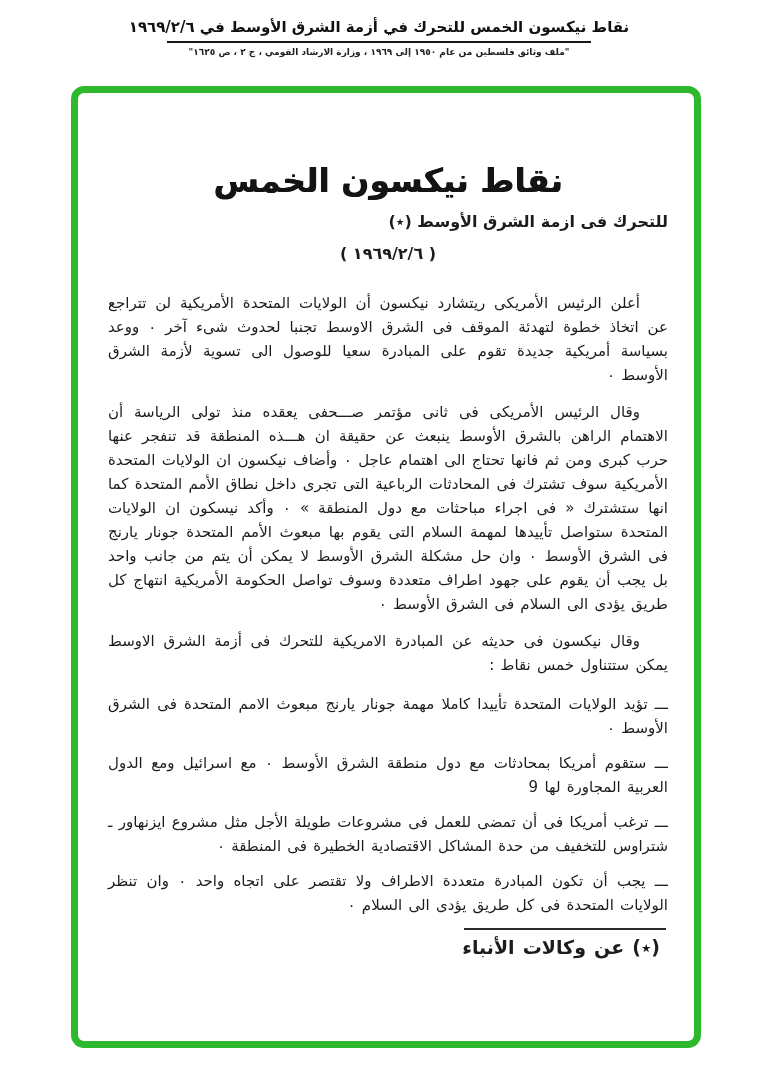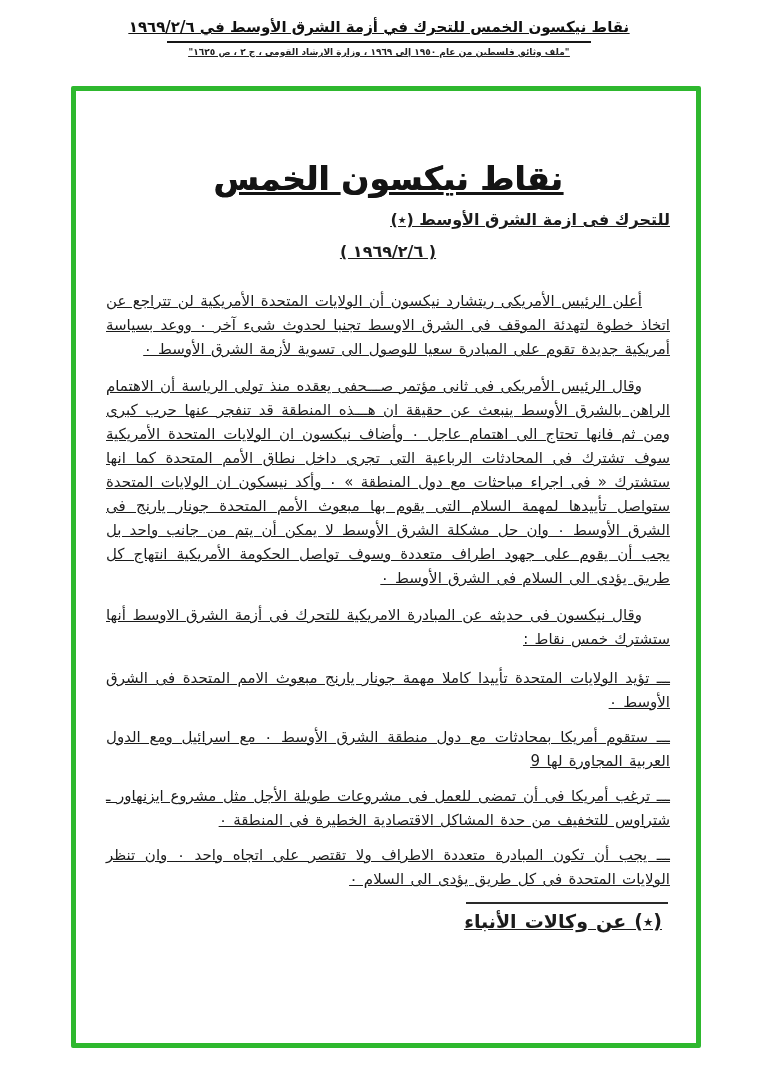--- a/index.html
+++ b/index.html
@@ -1,15 +1,15 @@
 <!DOCTYPE html>
 <html lang="ar"><head>
 <meta charset="utf-8">
 <style>
-  * { margin: 0; padding: 0; box-sizing: border-box; text-decoration: underline; }
+  * { margin: 0; padding: 0; box-sizing: border-box; }
   html, body { width: 758px; height: 1078px; }
   body {
     background: #ffffff;
     font-family: "DejaVu Sans", sans-serif;
     color: #1e1e1e;
     position: relative;
     overflow: hidden;
   }
 
   
@@ -33,22 +33,22 @@
   }
 
   
   .scan-frame {
     position: absolute;
     left: 71px;
     top: 86px;
     width: 630px;
     height: 962px;
     background: #ffffff;
-    border: 5px solid #be185d;
-    border-radius: 2px;
+    border: 7px solid #be185d;
+    border-radius: 13px;
     overflow: hidden;
   }
 
   
   .doc {
     direction: rtl;
     padding: 68px 26px 0 30px;
     color: #1c1c1c;
   }
   .doc-title {
@@ -108,21 +108,21 @@
 
 <div class="scan-frame" style="border-color: rgb(46, 184, 46);">
   <div class="doc">
     <h1 class="doc-title">نقاط نيكسون الخمس</h1>
     <div class="doc-subtitle">للتحرك فى ازمة الشرق الأوسط (٭)</div>
     <div class="doc-date">( ١٩٦٩/٢/٦ )</div>
 
     <div class="doc-body">
       <p class="para">أعلن الرئيس الأمريكى ريتشارد نيكسون أن الولايات المتحدة الأمريكية لن تتراجع عن اتخاذ خطوة لتهدئة الموقف فى الشرق الاوسط تجنبا لحدوث شىء آخر ٠ ووعد بسياسة أمريكية جديدة تقوم على المبادرة سعيا للوصول الى تسوية لأزمة الشرق الأوسط ٠</p>
       <p class="para">وقال الرئيس الأمريكى فى ثانى مؤتمر صـــحفى يعقده منذ تولى الرياسة أن الاهتمام الراهن بالشرق الأوسط ينبعث عن حقيقة ان هـــذه المنطقة قد تنفجر عنها حرب كبرى ومن ثم فانها تحتاج الى اهتمام عاجل ٠ وأضاف نيكسون ان الولايات المتحدة الأمريكية سوف تشترك فى المحادثات الرباعية التى تجرى داخل نطاق الأمم المتحدة كما انها ستشترك « فى اجراء مباحثات مع دول المنطقة » ٠ وأكد نيسكون ان الولايات المتحدة ستواصل تأييدها لمهمة السلام التى يقوم بها مبعوث الأمم المتحدة جونار يارنج فى الشرق الأوسط ٠ وان حل مشكلة الشرق الأوسط لا يمكن أن يتم من جانب واحد بل يجب أن يقوم على جهود اطراف متعددة وسوف تواصل الحكومة الأمريكية انتهاج كل طريق يؤدى الى السلام فى الشرق الأوسط ٠</p>
-      <p class="para intro">وقال نيكسون فى حديثه عن المبادرة الامريكية للتحرك فى أزمة الشرق الاوسط أنها ستشترك خمس نقاط :</p>
+      <p class="para intro">وقال نيكسون فى حديثه عن المبادرة الامريكية للتحرك فى أزمة الشرق الاوسط يمكن ستتناول خمس نقاط :</p>
 
       <p class="point">ـــ تؤيد الولايات المتحدة تأييدا كاملا مهمة جونار يارنج مبعوث الامم المتحدة فى الشرق الأوسط ٠</p>
       <p class="point">ـــ ستقوم أمريكا بمحادثات مع دول منطقة الشرق الأوسط ٠ مع اسرائيل ومع الدول العربية المجاورة لها 9</p>
       <p class="point">ـــ ترغب أمريكا فى أن تمضى للعمل فى مشروعات طويلة الأجل مثل مشروع ايزنهاور ـ شتراوس للتخفيف من حدة المشاكل الاقتصادية الخطيرة فى المنطقة ٠</p>
       <p class="point">ـــ يجب أن تكون المبادرة متعددة الاطراف ولا تقتصر على اتجاه واحد ٠ وان تنظر الولايات المتحدة فى كل طريق يؤدى الى السلام ٠</p>
 
       <hr class="footnote-rule">
       <div class="footnote">(٭) عن وكالات الأنباء</div>
     </div>
   </div>

